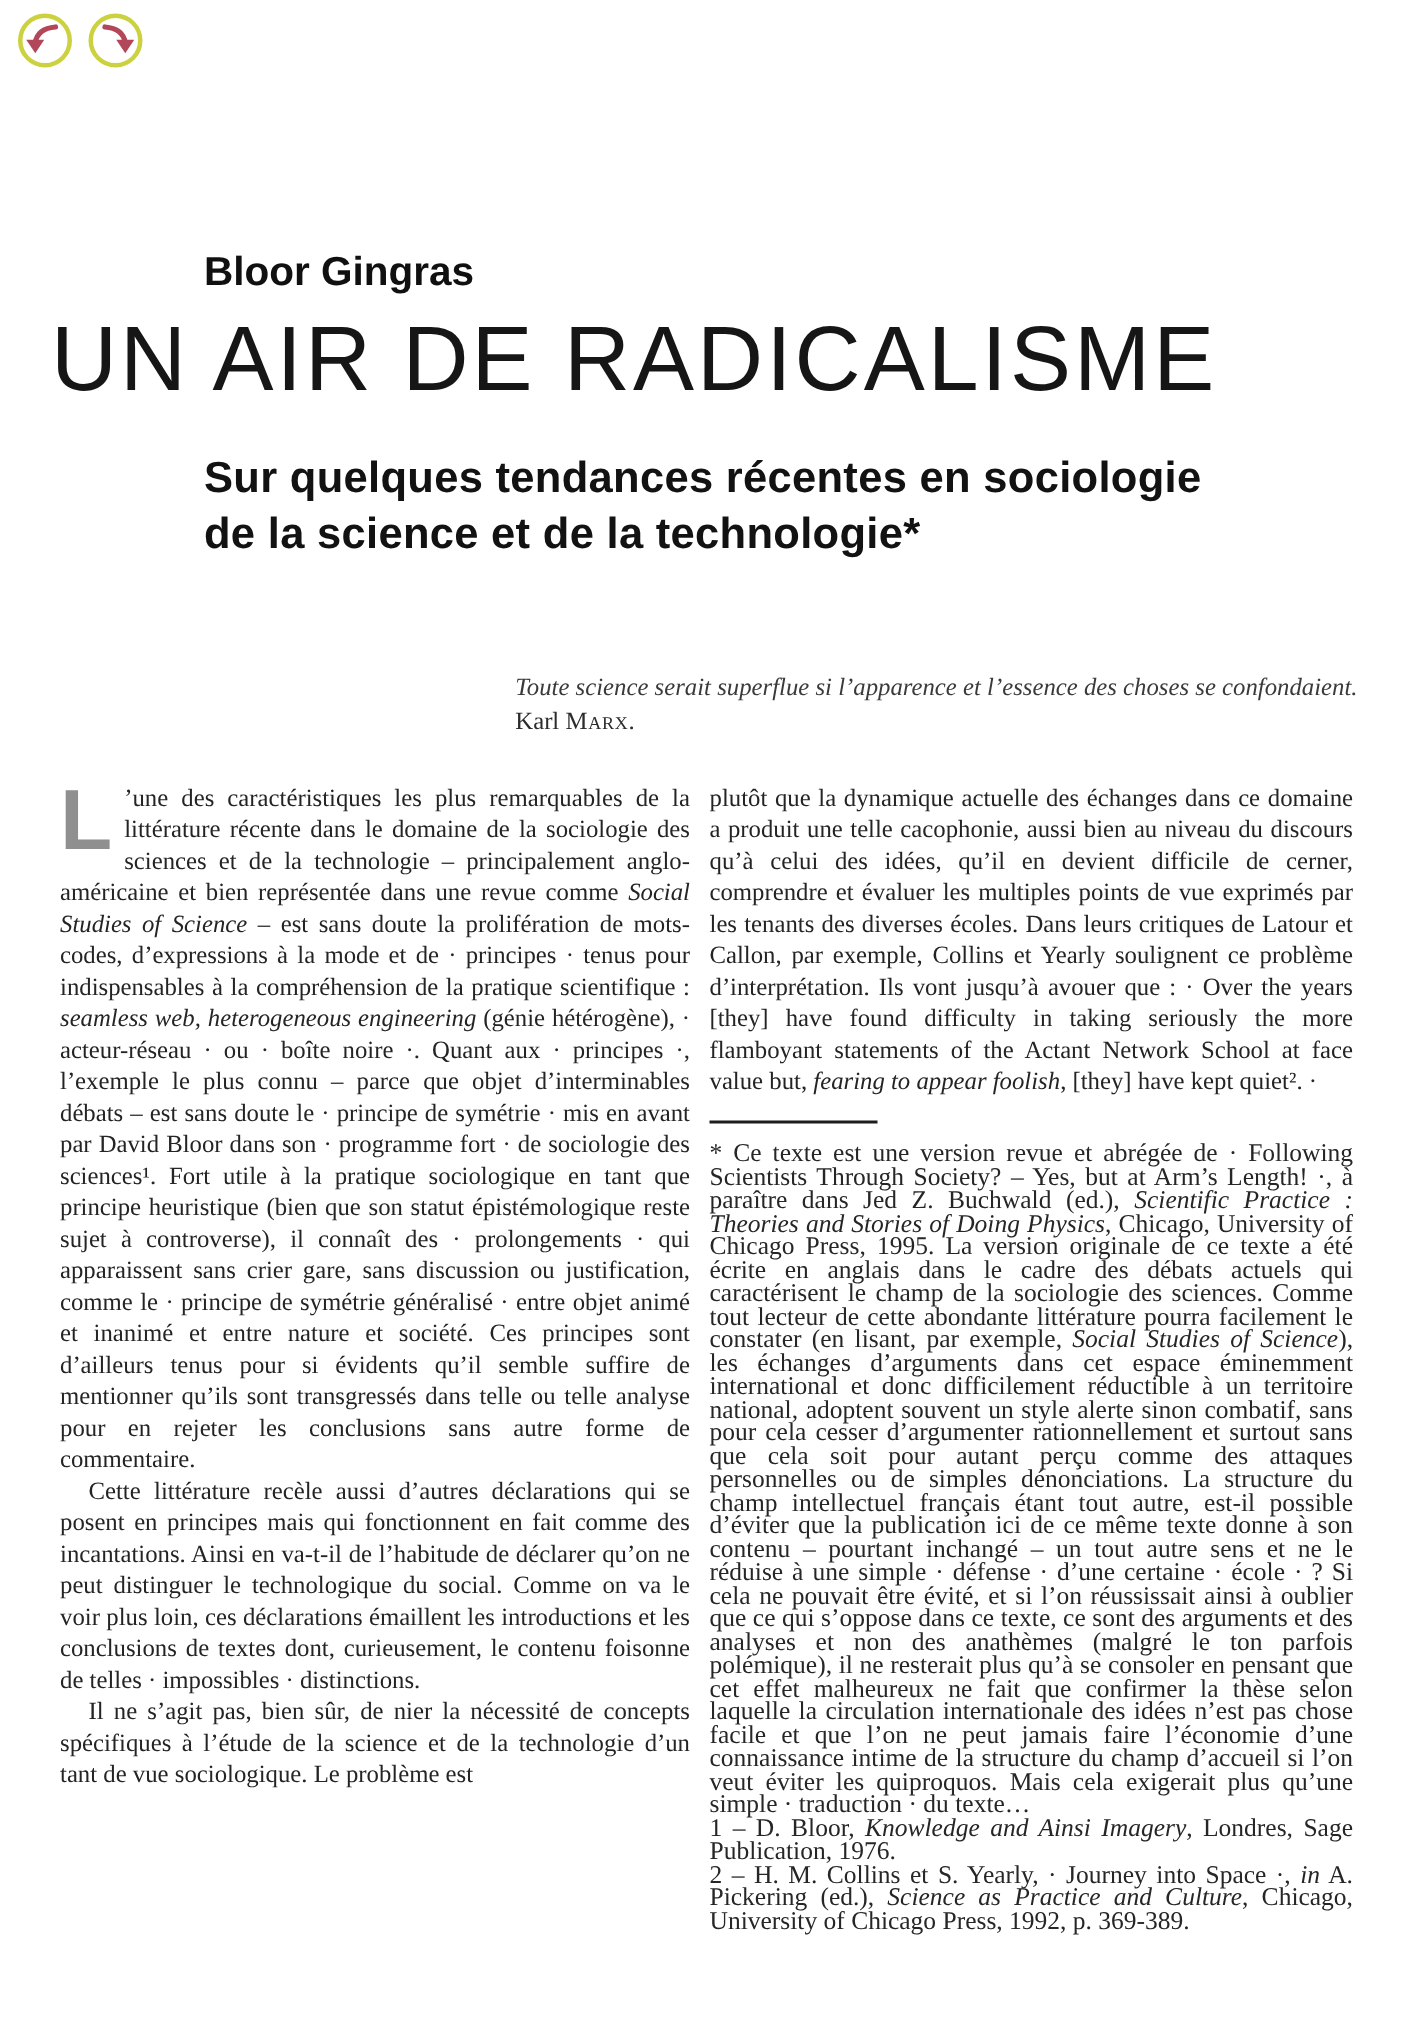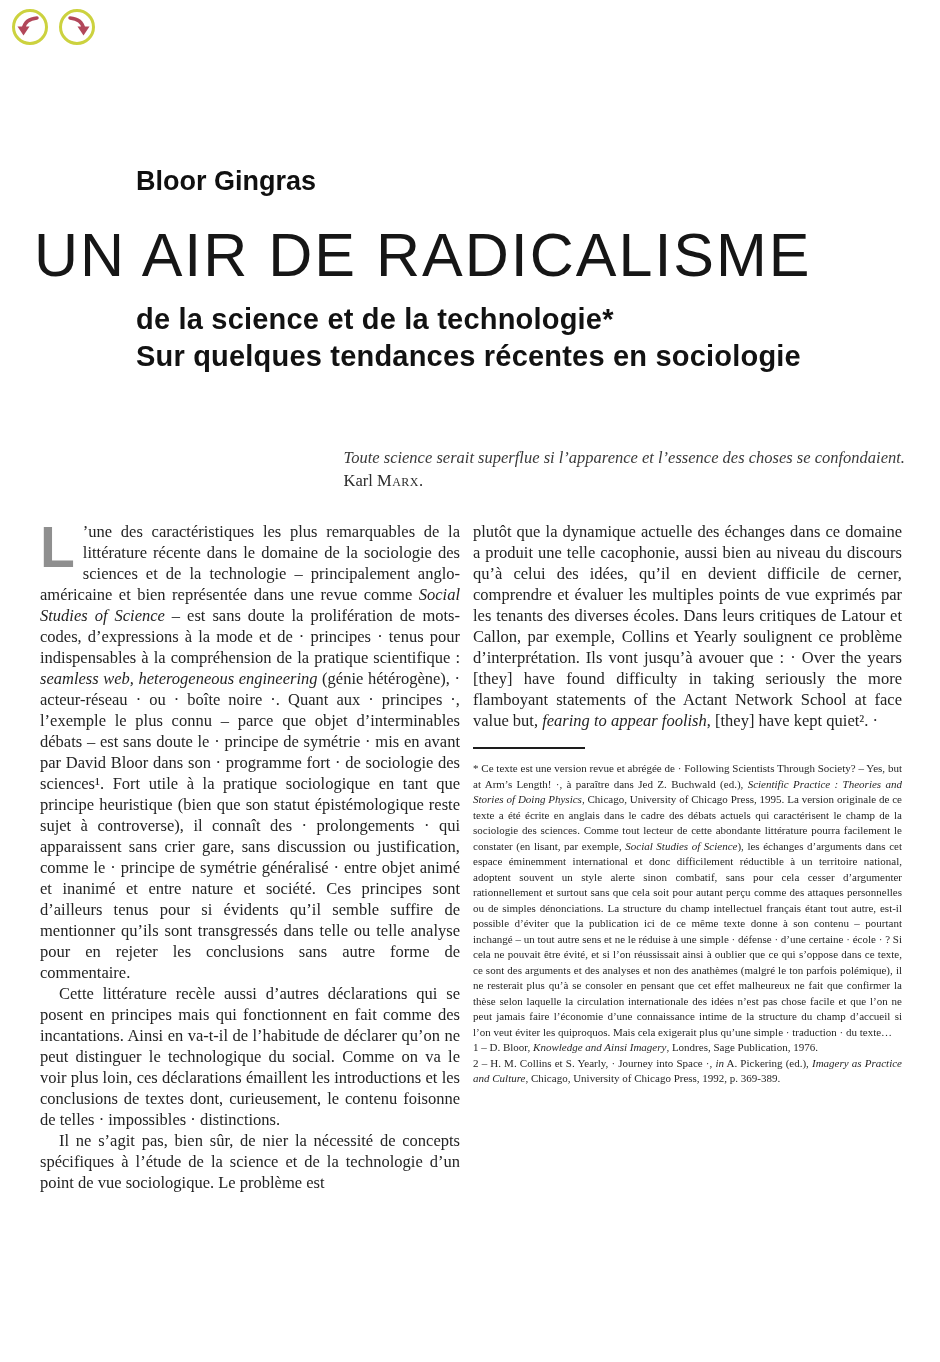--- a/index.html
+++ b/index.html
@@ -8,21 +8,21 @@
     font-family:"Liberation Serif", serif;color:#242424;
   }
   .page{position:absolute;inset:0;background:#fff;}
   .nav-icons{position:absolute;top:7px;left:10px;display:flex;gap:7px;}
   .nav-icons svg{display:block;cursor:pointer;}
   .author{
     position:absolute;left:136px;top:166px;
     font-family:"Liberation Sans",sans-serif;font-weight:700;font-size:27px;color:#101010;
   }
   .title{
-    position:absolute;left:34px;top:220px;margin:0;
+    position:absolute;left:34px;top:204px;margin:0;
     font-family:"Liberation Sans",sans-serif;font-weight:300;font-size:61px;
     letter-spacing:2px;color:#161616;white-space:nowrap;
   }
   .subtitle{
     position:absolute;left:136px;top:301px;
     font-family:"Liberation Sans",sans-serif;font-weight:600;font-size:29px;
     line-height:37px;color:#121212;letter-spacing:0.2px;
   }
   .epigraph{
     position:absolute;right:35px;top:446px;text-align:left;
@@ -34,21 +34,21 @@
   .col{text-align:justify;font-size:16.5px;line-height:21px;color:#242424;}
   .col.left{width:420px;}
   .col.right{width:429px;}
   .col p{margin:0;}
   p.indent{text-indent:19px;}
   .dropcap{
     float:left;font-family:"Liberation Sans",sans-serif;font-weight:700;
     font-size:57px;line-height:45px;color:#8f8f8f;margin:4px 8px 0 0;
   }
   .fn-rule{width:112px;border-top:2px solid #1d1d1d;margin:16px 0 12px 0;}
-  .fn{font-size:11px;line-height:15.5px;margin:0 0 9px 0;text-align:justify;color:#262626;}
+  .fn{font-size:17px;line-height:15.5px;margin:0 0 9px 0;text-align:justify;color:#262626;}
   i{font-style:italic;}
 </style>
 </head>
 <body>
 
 <div class="page">
 
   <div class="nav-icons">
     <svg width="40" height="40" viewBox="0 0 40 40">
       <circle cx="20" cy="20" r="16.5" fill="none" stroke="#ccd23f" stroke-width="3"></circle>
@@ -60,41 +60,41 @@
       <path d="M13 11 Q25 12 26.5 21.5" fill="none" stroke="#b2475a" stroke-width="3.5" stroke-linecap="round"></path>
       <polygon points="20.5,19.5 32.5,19.5 26.5,28.5" fill="#b2475a"></polygon>
     </svg>
   </div>
 
   <div class="author">Bloor Gingras</div>
 
   <h1 class="title">UN AIR DE RADICALISME</h1>
 
   <div class="subtitle">
+    <div>Sur quelques tendances récentes en sociologie</div>
     <div>de la science et de la technologie*</div>
-    <div>Sur quelques tendances récentes en sociologie</div>
   </div>
 
   <div class="epigraph">
     <div class="quote">Toute science serait superflue si l’apparence et l’essence des choses se confondaient.</div>
     <div class="attr">Karl <span class="sc">Marx</span>.</div>
   </div>
 
   <div class="columns">
 
     <div class="col left">
       <p><span class="dropcap">L</span><span>’une des caractéristiques les plus remarquables de la littérature récente dans le domaine de la sociologie des sciences et de la technologie – principalement anglo-américaine et bien représentée dans une revue comme <i>Social Studies of Science</i> – est sans doute la prolifération de mots-codes, d’expressions à la mode et de · principes · tenus pour indispensables à la compréhension de la pratique scientifique : <i>seamless web, heterogeneous engineering</i> (génie hétérogène), · acteur-réseau · ou · boîte noire ·. Quant aux · principes ·, l’exemple le plus connu – parce que objet d’interminables débats – est sans doute le · principe de symétrie · mis en avant par David Bloor dans son · programme fort · de sociologie des sciences¹. Fort utile à la pratique sociologique en tant que principe heuristique (bien que son statut épistémologique reste sujet à controverse), il connaît des · prolongements · qui apparaissent sans crier gare, sans discussion ou justification, comme le · principe de symétrie généralisé · entre objet animé et inanimé et entre nature et société. Ces principes sont d’ailleurs tenus pour si évidents qu’il semble suffire de mentionner qu’ils sont transgressés dans telle ou telle analyse pour en rejeter les conclusions sans autre forme de commentaire.</span></p>
       <p class="indent">Cette littérature recèle aussi d’autres déclarations qui se posent en principes mais qui fonctionnent en fait comme des incantations. Ainsi en va-t-il de l’habitude de déclarer qu’on ne peut distinguer le technologique du social. Comme on va le voir plus loin, ces déclarations émaillent les introductions et les conclusions de textes dont, curieusement, le contenu foisonne de telles · impossibles · distinctions.</p>
-      <p class="indent">Il ne s’agit pas, bien sûr, de nier la nécessité de concepts spécifiques à l’étude de la science et de la technologie d’un point de vue sociologique. Le problème est</p>
+      <p class="indent">Il ne s’agit pas, bien sûr, de nier la nécessité de concepts spécifiques à l’étude de la science et de la technologie d’un tant de vue sociologique. Le problème est</p>
     </div>
 
     <div class="col right">
       <p>plutôt que la dynamique actuelle des échanges dans ce domaine a produit une telle cacophonie, aussi bien au niveau du discours qu’à celui des idées, qu’il en devient difficile de cerner, comprendre et évaluer les multiples points de vue exprimés par les tenants des diverses écoles. Dans leurs critiques de Latour et Callon, par exemple, Collins et Yearly soulignent ce problème d’interprétation. Ils vont jusqu’à avouer que : · Over the years [they] have found difficulty in taking seriously the more flamboyant statements of the Actant Network School at face value but, <i>fearing to appear foolish</i>, [they] have kept quiet². ·</p>
       <div class="fn-rule"></div>
       <div class="footnotes">
         <p class="fn">* Ce texte est une version revue et abrégée de · Following Scientists Through Society? – Yes, but at Arm’s Length! ·, à paraître dans Jed Z. Buchwald (ed.), <i>Scientific Practice : Theories and Stories of Doing Physics</i>, Chicago, University of Chicago Press, 1995. La version originale de ce texte a été écrite en anglais dans le cadre des débats actuels qui caractérisent le champ de la sociologie des sciences. Comme tout lecteur de cette abondante littérature pourra facilement le constater (en lisant, par exemple, <i>Social Studies of Science</i>), les échanges d’arguments dans cet espace éminemment international et donc difficilement réductible à un territoire national, adoptent souvent un style alerte sinon combatif, sans pour cela cesser d’argumenter rationnellement et surtout sans que cela soit pour autant perçu comme des attaques personnelles ou de simples dénonciations. La structure du champ intellectuel français étant tout autre, est-il possible d’éviter que la publication ici de ce même texte donne à son contenu – pourtant inchangé – un tout autre sens et ne le réduise à une simple · défense · d’une certaine · école · ? Si cela ne pouvait être évité, et si l’on réussissait ainsi à oublier que ce qui s’oppose dans ce texte, ce sont des arguments et des analyses et non des anathèmes (malgré le ton parfois polémique), il ne resterait plus qu’à se consoler en pensant que cet effet malheureux ne fait que confirmer la thèse selon laquelle la circulation internationale des idées n’est pas chose facile et que l’on ne peut jamais faire l’économie d’une connaissance intime de la structure du champ d’accueil si l’on veut éviter les quiproquos. Mais cela exigerait plus qu’une simple · traduction · du texte…</p>
         <p class="fn">1 – D. Bloor, <i>Knowledge and Ainsi Imagery</i>, Londres, Sage Publication, 1976.</p>
-        <p class="fn">2 – H. M. Collins et S. Yearly, · Journey into Space ·, <i>in</i> A. Pickering (ed.), <i>Imagery as Practice and Culture</i>, Chicago, University of Chicago Press, 1992, p. 369-389.</p>
+        <p class="fn">2 – H. M. Collins et S. Yearly, · Journey into Space ·, <i>in</i> A. Pickering (ed.), <i>Science as Practice and Culture</i>, Chicago, University of Chicago Press, 1992, p. 369-389.</p>
       </div>
     </div>
 
   </div>
 </div>
 
 </body></html>

